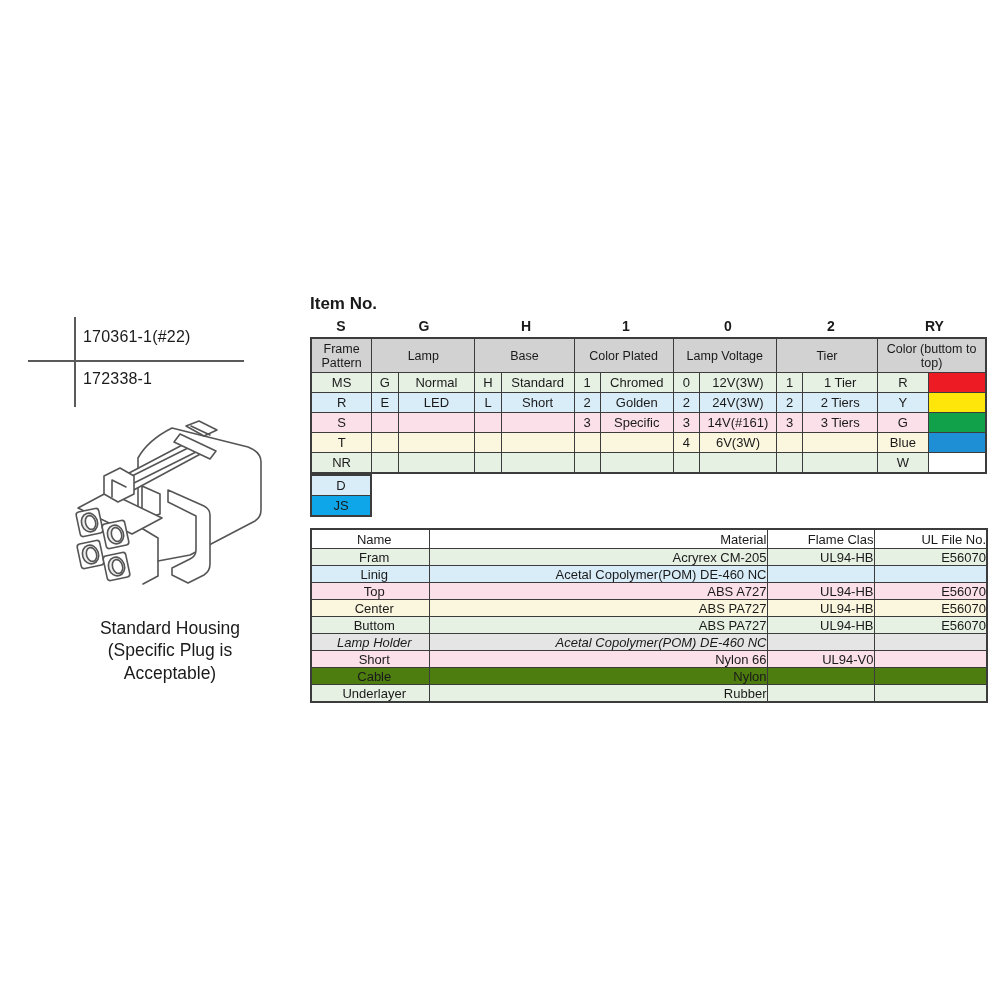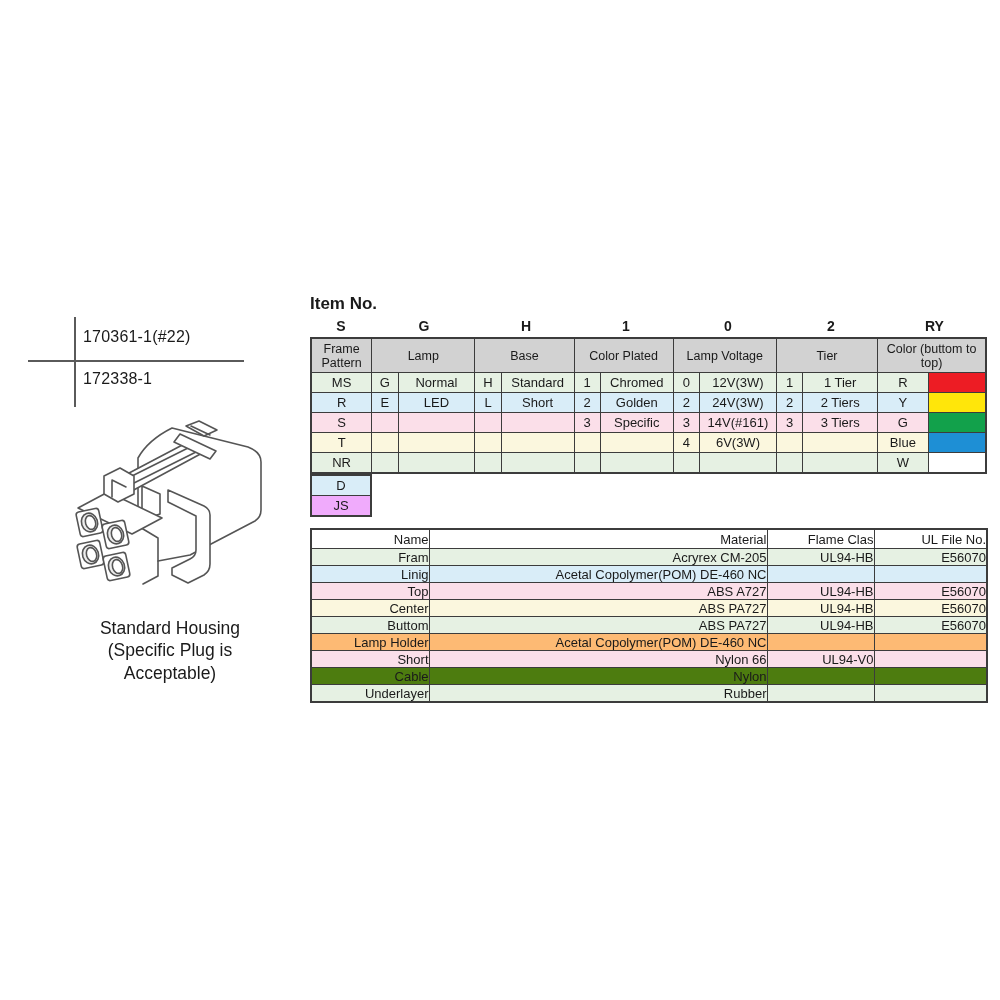--- a/index.html
+++ b/index.html
@@ -33,21 +33,21 @@
   .xtbl td{border:1px solid #3c3c3c;height:19px;text-align:center;font-size:13px;padding:0;}
 
   
   .mtbl{width:676px;border:2px solid #3c3c3c;}
   .mtbl th,.mtbl td{
     border:1px solid #3c3c3c;padding:0;text-align:right;overflow:hidden;
     font-size:13px;font-weight:normal;white-space:nowrap;
   }
   .mtbl th{height:18px;background:#ffffff;}
   .mtbl td{height:16px;}
-  .mtbl .lft{text-align:right;padding-left:8px;}
+  .mtbl .lft{text-align:center;padding-left:8px;}
 </style>
 </head>
 <body>
 
 <div id="stage">
 
   <div class="abs pn-vline" style="left:74px;top:317px;height:90px;"></div>
   <div class="abs pn-hline" style="left:28px;top:360px;width:216px;"></div>
   <div class="abs pn-text" style="left:83px;top:328px;">170361-1(#22)</div>
   <div class="abs pn-text" style="left:83px;top:370px;">172338-1</div>
@@ -214,21 +214,21 @@
         <td style="background: rgb(255, 255, 255);"></td>
       </tr>
     </tbody>
       </table>
 
     <table class="xtbl">
       <tbody>
           <tr style="background: rgb(217, 237, 248);">
         <td>D</td>
       </tr>
-      <tr style="background: #f0abfc;">
+      <tr style="background: #0ea5e9;">
         <td>JS</td>
       </tr>
     </tbody>
       </table>
   </div>
 
   <div class="abs" style="left:310px;top:528px;">
     <table class="mtbl">
       <colgroup>
         <col style="width:118px">
@@ -266,21 +266,21 @@
         <td>ABS PA727</td>
         <td>UL94-HB</td>
         <td>E56070</td>
       </tr>
       <tr style="background: rgb(230, 241, 227);">
         <td class="lft">Buttom</td>
         <td>ABS PA727</td>
         <td>UL94-HB</td>
         <td>E56070</td>
       </tr>
-      <tr style="background: #fdba74;">
+      <tr style="background: #e5e5e5; font-style: italic;">
         <td class="lft">Lamp Holder</td>
         <td>Acetal Copolymer(POM) DE-460 NC</td>
         <td></td>
         <td></td>
       </tr>
       <tr style="background: rgb(251, 223, 233);">
         <td class="lft">Short</td>
         <td>Nylon 66</td>
         <td>UL94-V0</td>
         <td></td>

